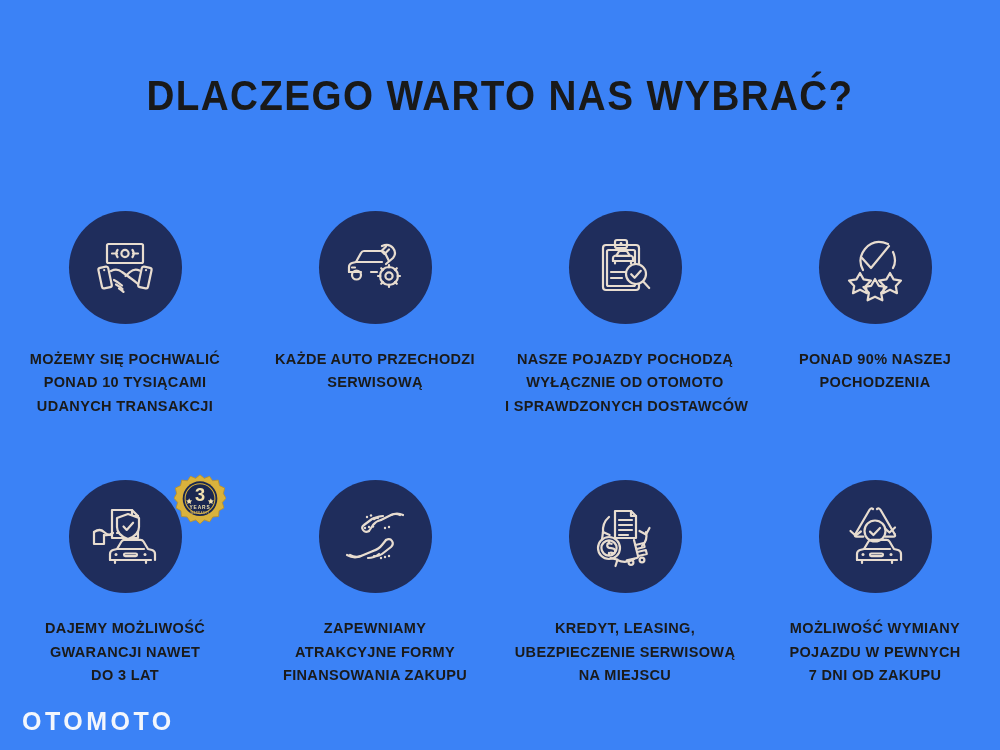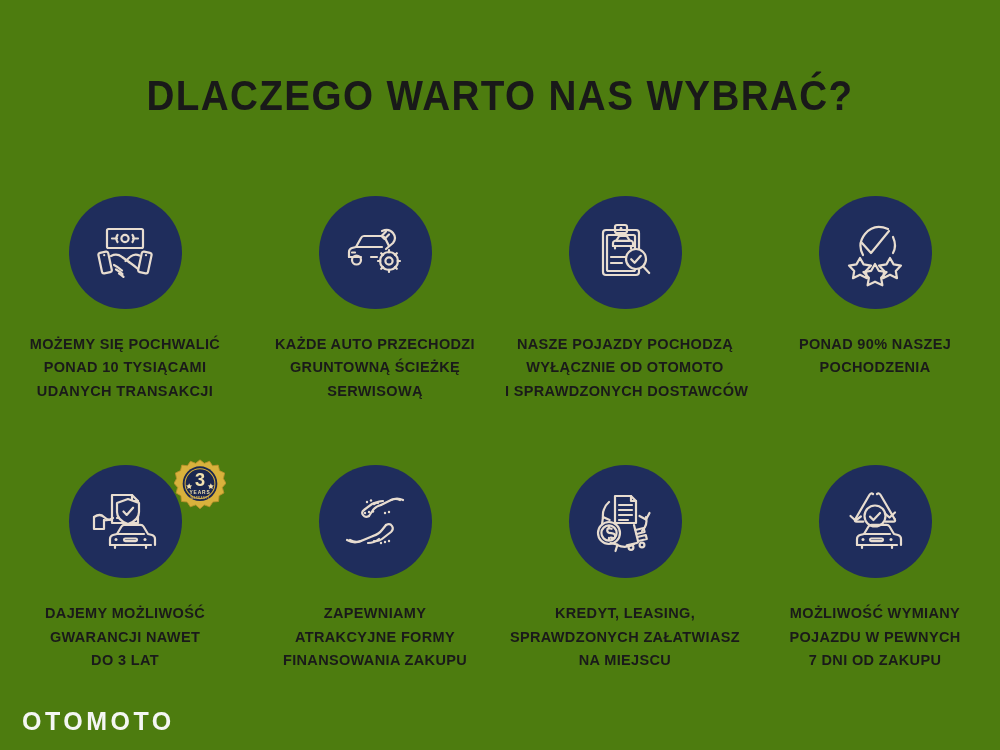--- a/index.html
+++ b/index.html
@@ -5,38 +5,38 @@
   * { margin:0; padding:0; box-sizing:border-box; }
   html, body {
     width:1000px; height:750px;
     background:#e8e8ec;
     font-family:"Liberation Sans", sans-serif;
     overflow:hidden;
   }
   .page {
     position:relative;
     width:1000px; height:750px;
-    background:#4d7c0f;
+    background:#3b82f6;
   }
   .headline {
     position:absolute;
     top:72px; left:0; width:1000px;
     text-align:center;
     font-size:42px;
     font-weight:bold;
     letter-spacing:1.5px;
     color:#191919;
     font-family:"Liberation Sans", sans-serif;
     transform:scaleX(0.92);
     transform-origin:center;
     white-space:nowrap;
   }
   .grid {
     position:absolute;
-    top:196px; left:0; width:1000px;
+    top:211px; left:0; width:1000px;
   }
   .row {
     display:flex;
     width:1000px;
   }
   .row-2 { margin-top:62px; }
   .cell {
     width:250px;
     display:flex;
     flex-direction:column;
@@ -138,21 +138,20 @@
                 <path d="M45 12.5 l-4.5 4.5 3 3 4.5-4.5"></path>
                 <circle cx="48" cy="42" r="9"></circle>
                 <circle cx="48" cy="42" r="3.6"></circle>
                 <path d="M48 31 v2.5 M48 50.5 v2.5 M37 42 h2.5 M56.5 42 h2.5 M40.2 34.2 l1.8 1.8 M54 48 l1.8 1.8 M55.8 34.2 L54 36 M42 48 l-1.8 1.8"></path>
               </g>
             </svg>
           </div>
         </div>
         <div class="caption">
           <span class="ln">KAŻDE AUTO PRZECHODZI</span>
-          <span class="ln">GRUNTOWNĄ ŚCIEŻKĘ</span>
           <span class="ln">SERWISOWĄ</span>
         </div>
       </div>
 
       <div class="cell">
         <div class="badge-wrap">
           <div class="circle">
             <svg width="68" height="68" viewBox="0 0 68 68">
               <g fill="none" stroke="#e8ddd0" stroke-width="2.2" stroke-linecap="round" stroke-linejoin="round">
                 <rect x="12" y="11" width="36" height="45" rx="3"></rect>
@@ -307,21 +306,21 @@
                 <path d="M55 29 q2 8-4 14"></path>
                 <path d="M58.5 25 l-3.5 6.5 -6.5-3.5"></path>
                 <path d="M26 57 q9 4 17-1"></path>
                 <path d="M19.5 55 l7 1.6 -2 6.4"></path>
               </g>
             </svg>
           </div>
         </div>
         <div class="caption">
           <span class="ln">KREDYT, LEASING,</span>
-          <span class="ln">SPRAWDZONYCH ZAŁATWIASZ</span>
+          <span class="ln">UBEZPIECZENIE SERWISOWĄ</span>
           <span class="ln">NA MIEJSCU</span>
         </div>
       </div>
 
       <div class="cell">
         <div class="badge-wrap">
           <div class="circle">
             <svg width="68" height="68" viewBox="0 0 68 68">
               <g fill="none" stroke="#e8ddd0" stroke-width="2.2" stroke-linecap="round" stroke-linejoin="round">
                 <path d="M36 6 q2-1.5 3.6 1 l14 24"></path>

